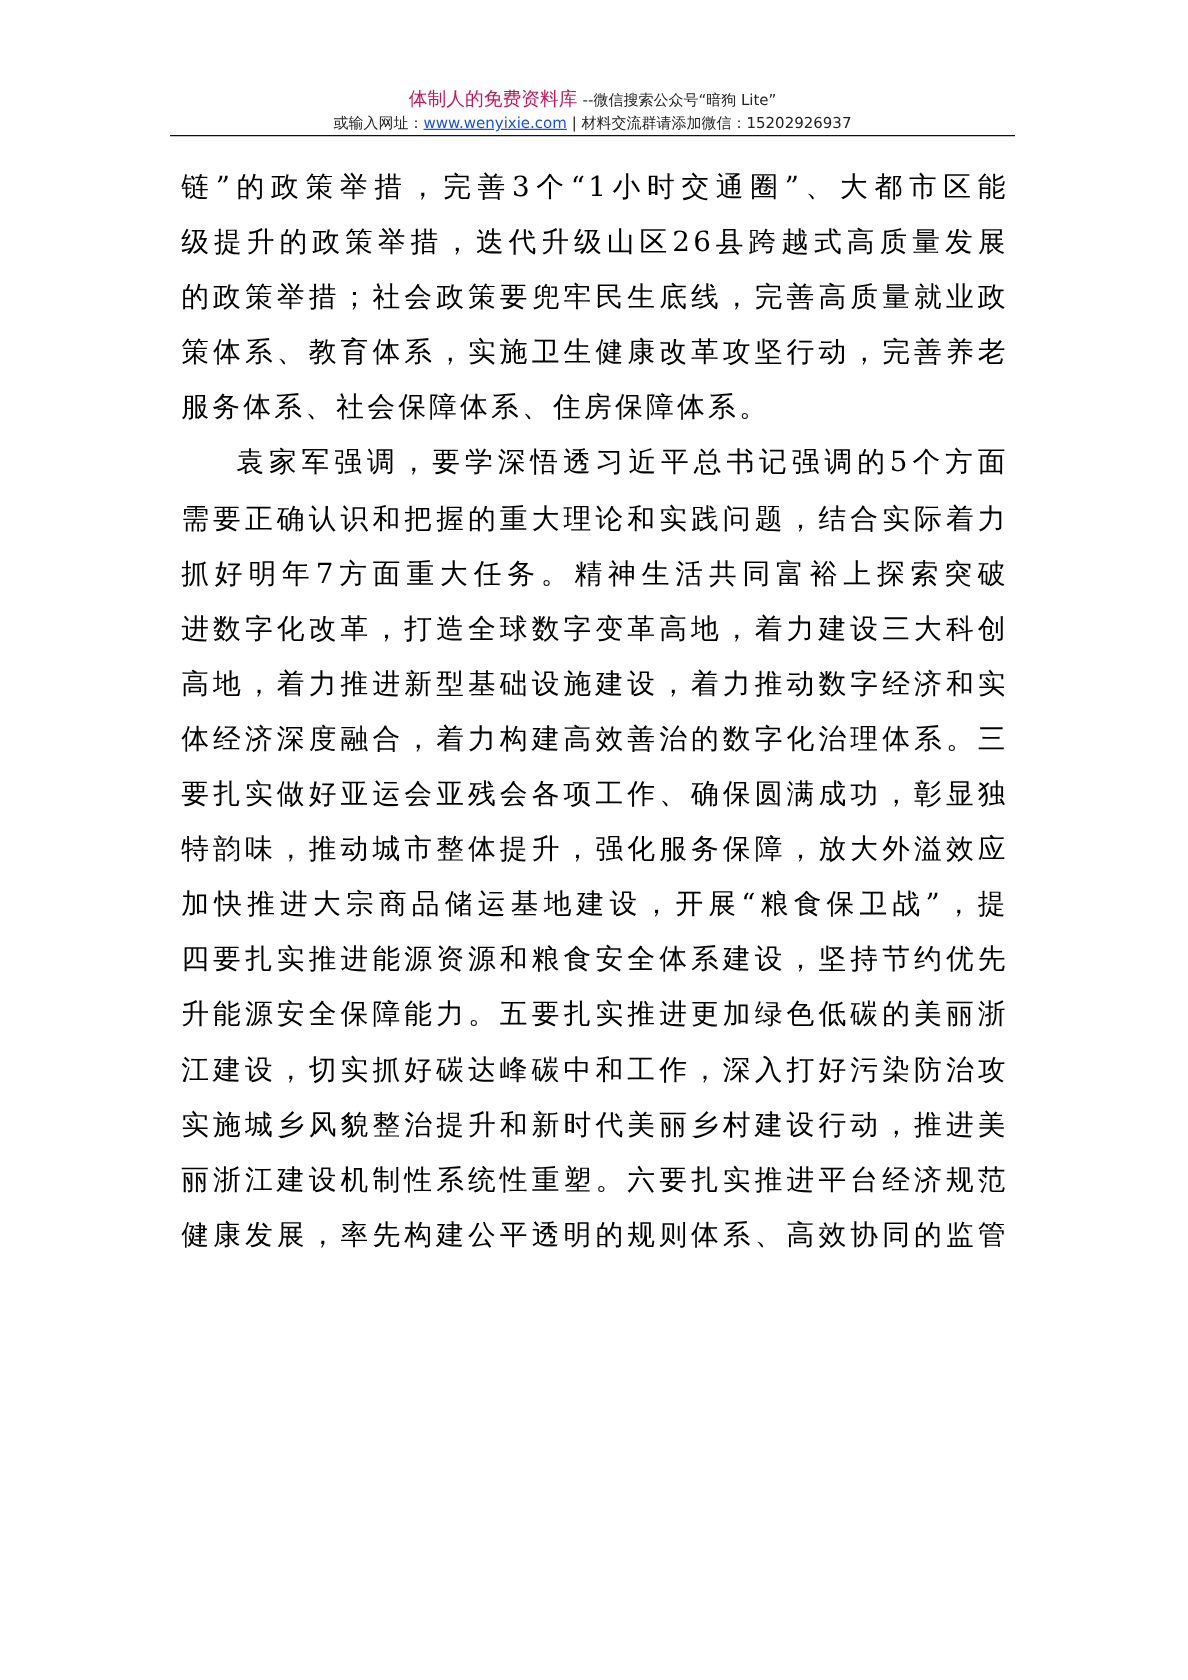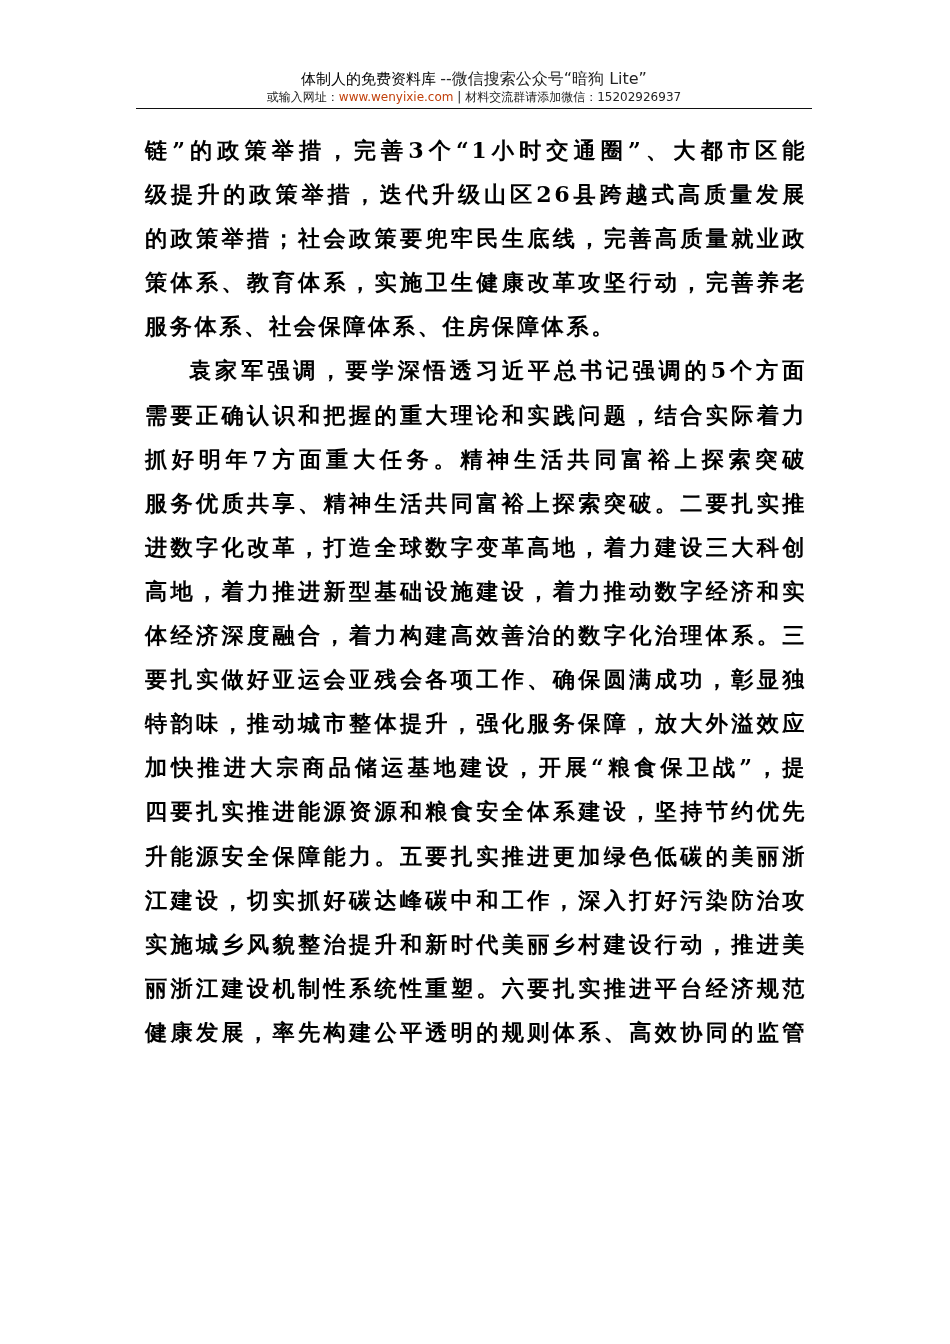--- a/index.html
+++ b/index.html
@@ -22,55 +22,55 @@
       width: 676px;
       text-align: center;
       font-family: "DejaVu Sans", "Liberation Sans", sans-serif;
     }
     .header-line1 {
       font-size: 13px;
       line-height: 18px;
       white-space: nowrap;
     }
     .header-brand {
-      color: #000000;
+      color: #be185d;
       font-size: 15px;
     }
     .header-tag {
       color: #222;
-      font-size: 16px;
+      font-size: 12px;
     }
     .header-line2 {
       font-size: 12px;
       line-height: 17px;
       color: #222;
       white-space: nowrap;
     }
     .header-link {
-      color: #c2410c;
+      color: #1d4ed8;
+      text-decoration: underline;
     }
     .header-rule {
       position: absolute;
       left: 136px;
       top: 108px;
       width: 676px;
       height: 0;
       border-top: 1.5px solid #111;
     }
     .body-text {
       position: absolute;
       left: 145px;
       top: 128px;
       width: 662px;
       font-size: 22.2px;
       line-height: 44.1px;
       letter-spacing: 2.6px;
       text-align: justify;
       text-align-last: justify;
-      font-weight: bold;
     }
     .para {
       margin: 0;
       text-align: justify;
     }
     .line {
       display: block;
       white-space: nowrap;
       text-align: justify;
       text-align-last: justify;
@@ -97,21 +97,20 @@
     <span class="line">链”的政策举措，完善3个“1小时交通圈”、大都市区能</span>
     <span class="line">级提升的政策举措，迭代升级山区26县跨越式高质量发展</span>
     <span class="line">的政策举措；社会政策要兜牢民生底线，完善高质量就业政</span>
     <span class="line">策体系、教育体系，实施卫生健康改革攻坚行动，完善养老</span>
     <span class="line" style="text-align:right;text-align-last:left;">服务体系、社会保障体系、住房保障体系。</span>
   </div>
   <div class="para">
     <span class="line indent">袁家军强调，要学深悟透习近平总书记强调的5个方面</span>
     <span class="line">需要正确认识和把握的重大理论和实践问题，结合实际着力</span>
     <span class="line">抓好明年7方面重大任务。精神生活共同富裕上探索突破</span>
-    <span class="line">服务优质共享、精神生活共同富裕上探索突破。二要扎实推</span>
     <span class="line">进数字化改革，打造全球数字变革高地，着力建设三大科创</span>
     <span class="line">高地，着力推进新型基础设施建设，着力推动数字经济和实</span>
     <span class="line">体经济深度融合，着力构建高效善治的数字化治理体系。三</span>
     <span class="line">要扎实做好亚运会亚残会各项工作、确保圆满成功，彰显独</span>
     <span class="line">特韵味，推动城市整体提升，强化服务保障，放大外溢效应</span>
     <span class="line">加快推进大宗商品储运基地建设，开展“粮食保卫战”，提</span>
     <span class="line">四要扎实推进能源资源和粮食安全体系建设，坚持节约优先</span>
     <span class="line">升能源安全保障能力。五要扎实推进更加绿色低碳的美丽浙</span>
     <span class="line">江建设，切实抓好碳达峰碳中和工作，深入打好污染防治攻</span>
     <span class="line">实施城乡风貌整治提升和新时代美丽乡村建设行动，推进美</span>

